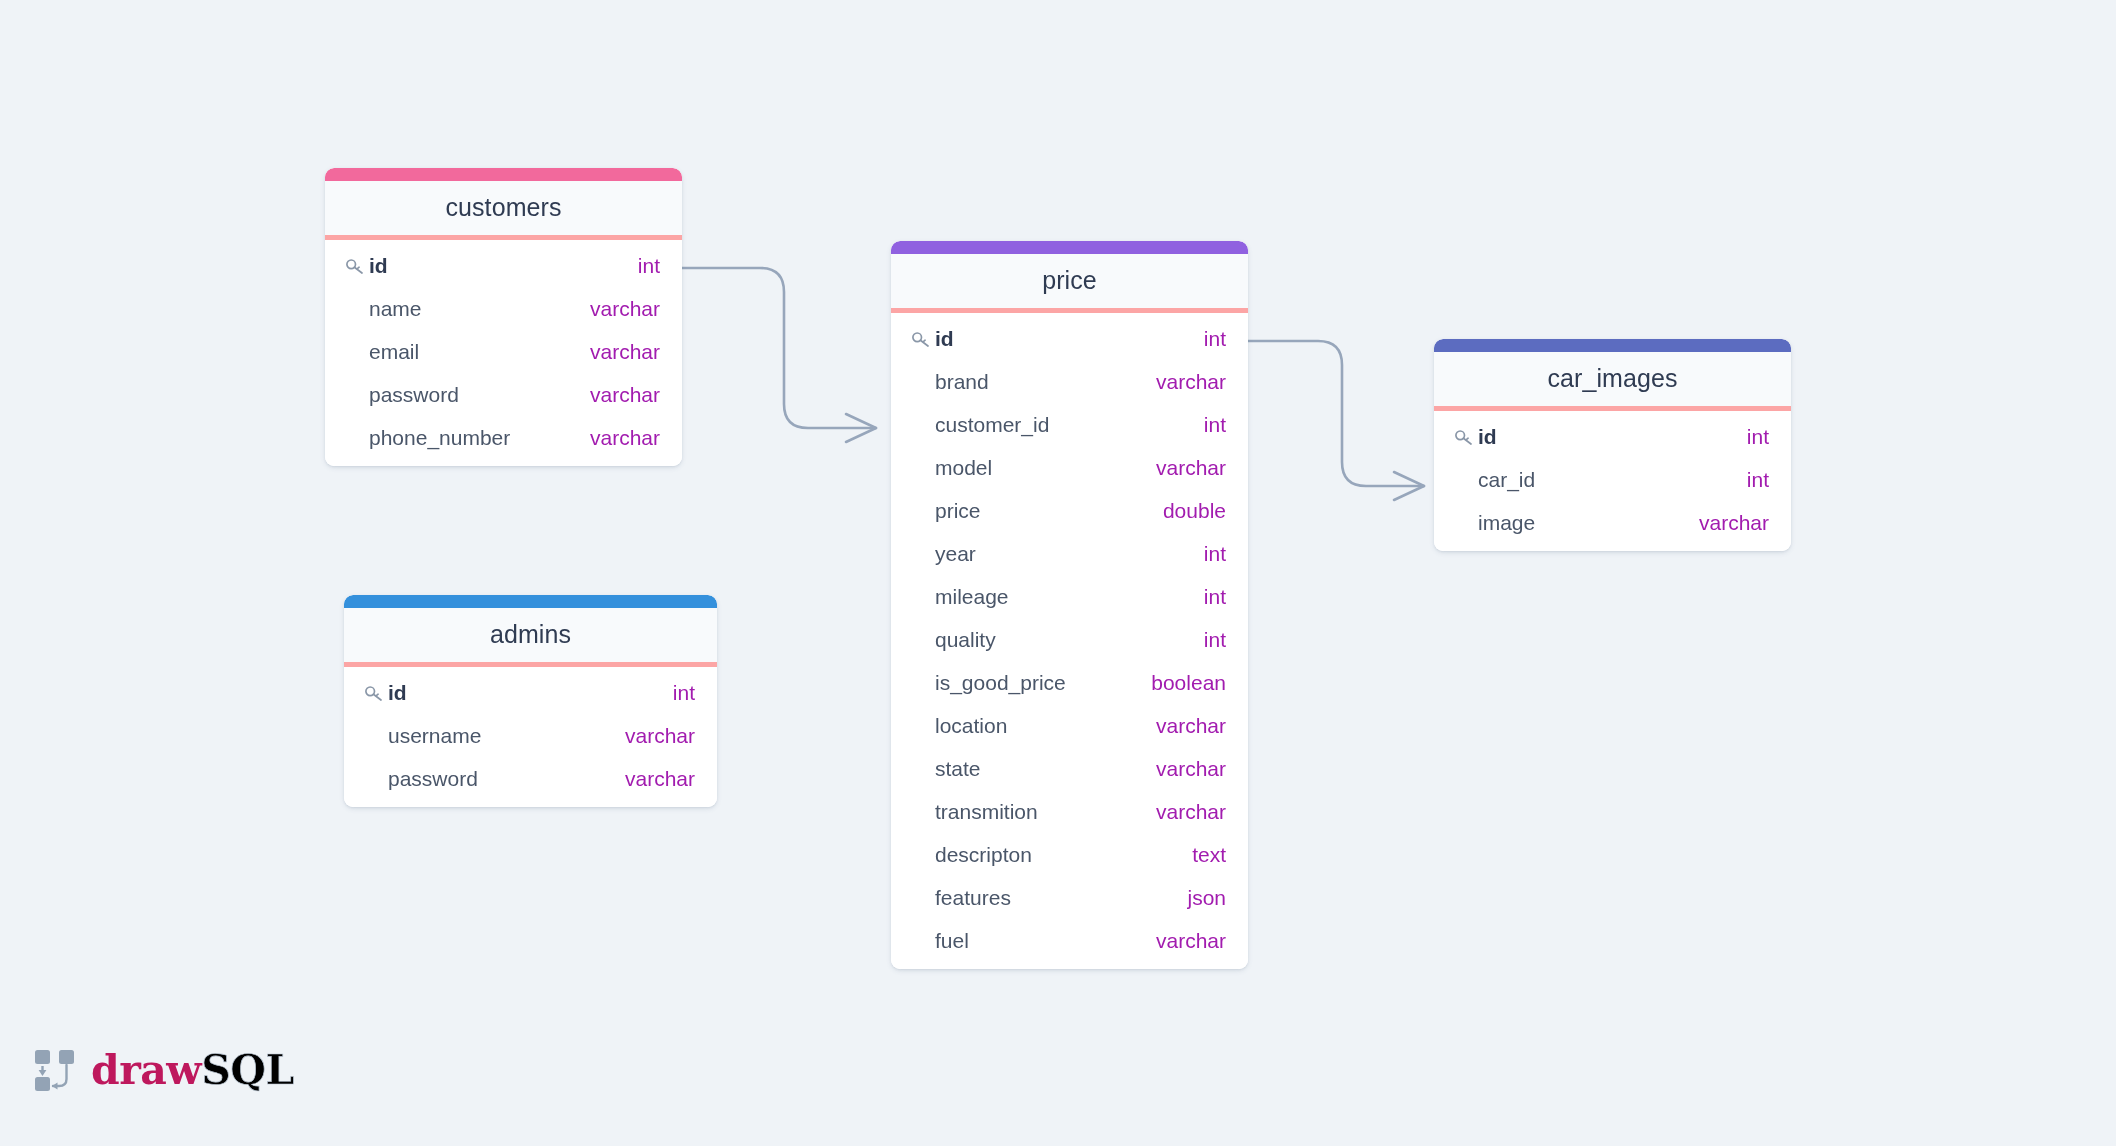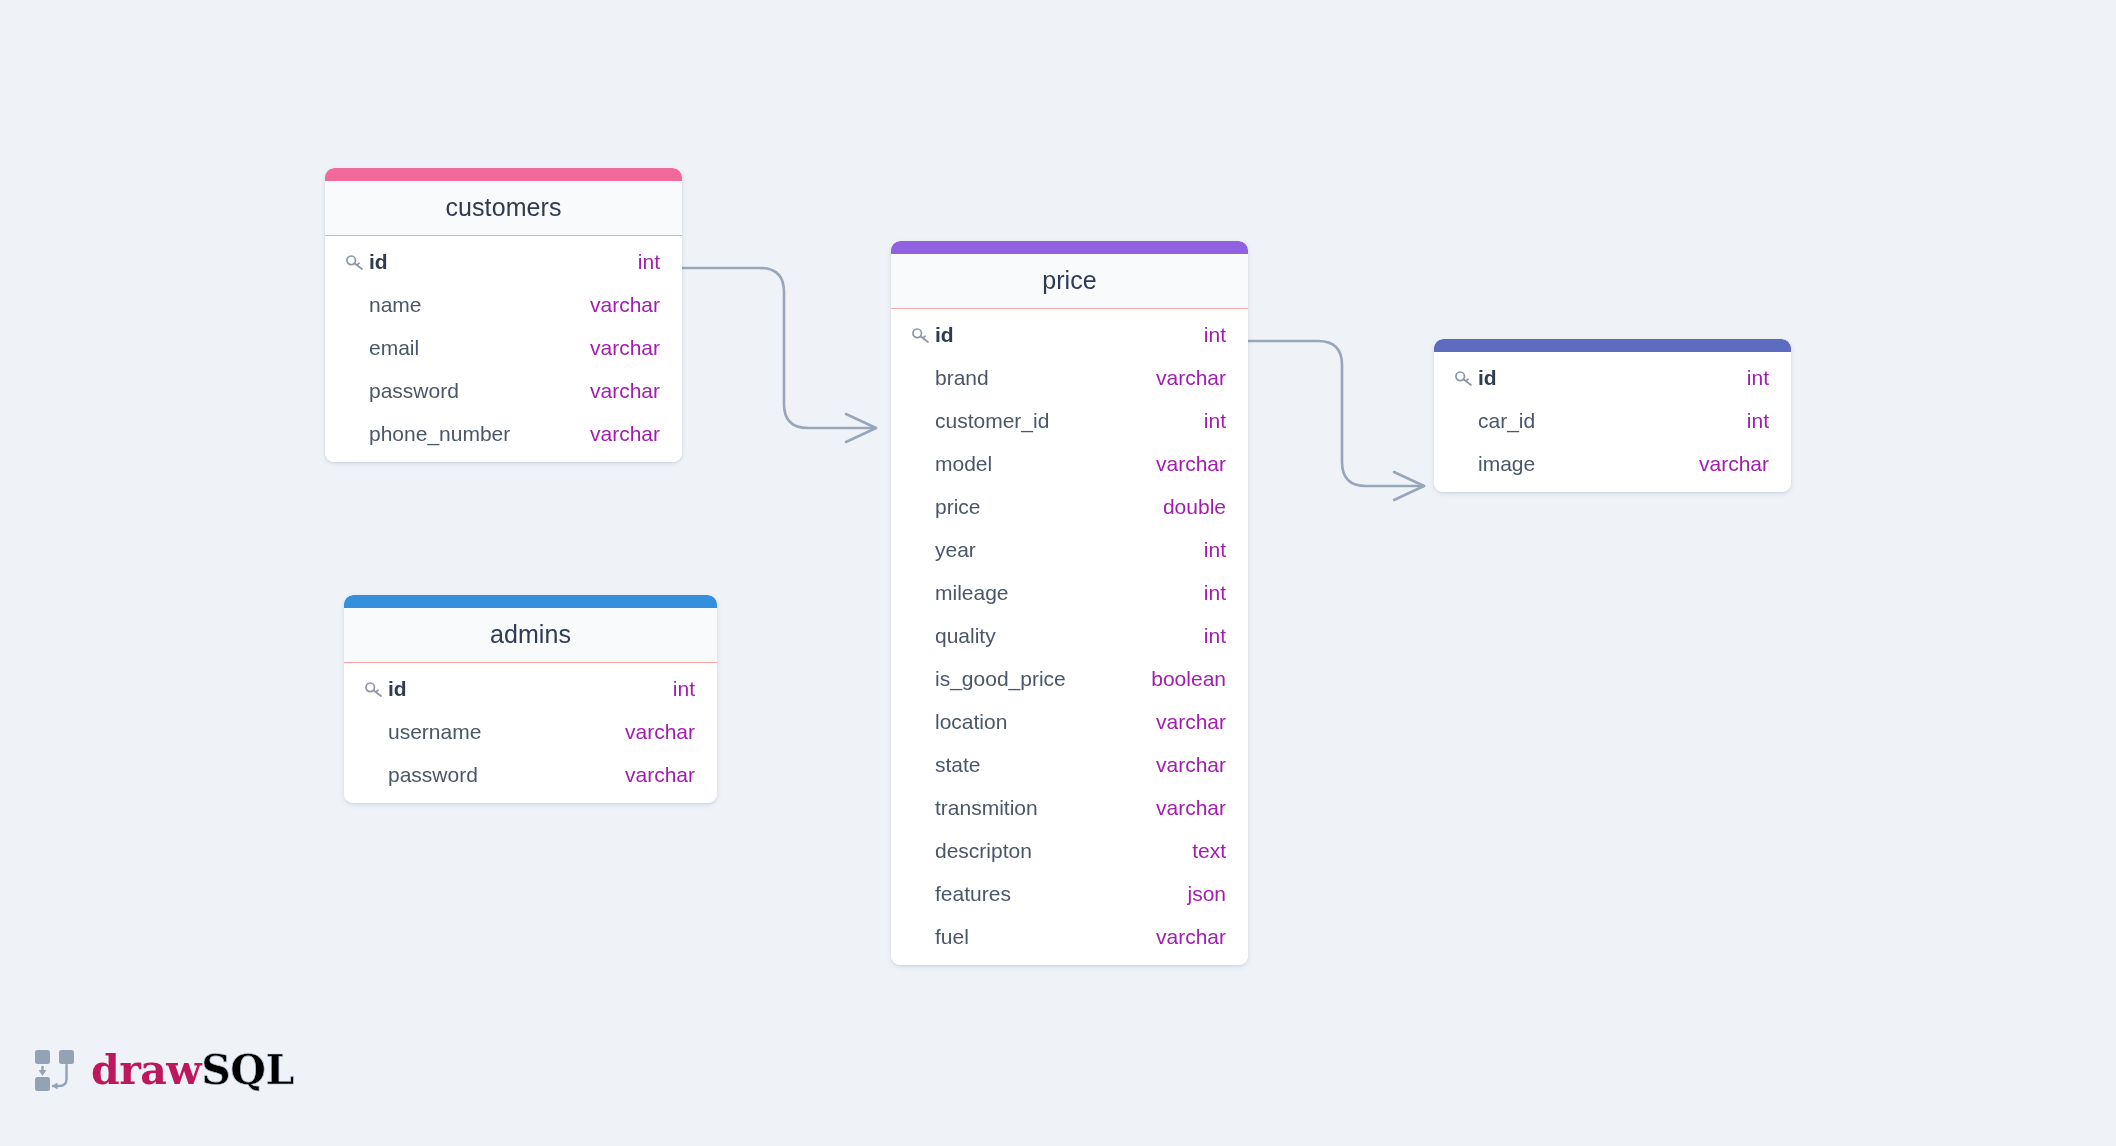--- a/index.html
+++ b/index.html
@@ -41,21 +41,21 @@
     overflow: hidden;
   }
   .accent-bar {
     height: 13px;
     width: 100%;
     border-top-left-radius: 9px;
     border-top-right-radius: 9px;
   }
   .table-title {
     background: #f8fafc;
-    border-bottom: 1px solid #fca5a5;
+    border-bottom: 5px solid #fca5a5;
     color: #2f3b52;
     text-align: center;
     font-size: 25px;
     letter-spacing: .1px;
     padding: 14px 10px 15px;
     line-height: 1;
   }
   .col-list {
     padding: 4px 0 7px;
     background: #ffffff;
@@ -377,20 +377,21 @@
           <span class="col-name">fuel</span>
         </div>
         <span class="col-type">varchar</span>
       </div>
 
     </div>
   </div>
 
   <div class="table-card" id="tbl-car_images">
     <div class="accent-bar" style="background:#5c6cc0"></div>
+    <div class="table-title">car_images</div>
     <div class="col-list">
 
       <div class="col-row pk">
         <div class="col-left">
           <span class="key-slot">
             <svg width="20" height="18" viewBox="0 0 20 18" xmlns="http://www.w3.org/2000/svg">
               <g fill="none" stroke="#8a97a8" stroke-width="1.7" stroke-linecap="round">
                 <circle cx="6.2" cy="7.3" r="4.3"></circle>
                 <path d="M9.4 10.2 L17 16"></path>
                 <path d="M12.4 11.6 L14.1 10.2"></path>

